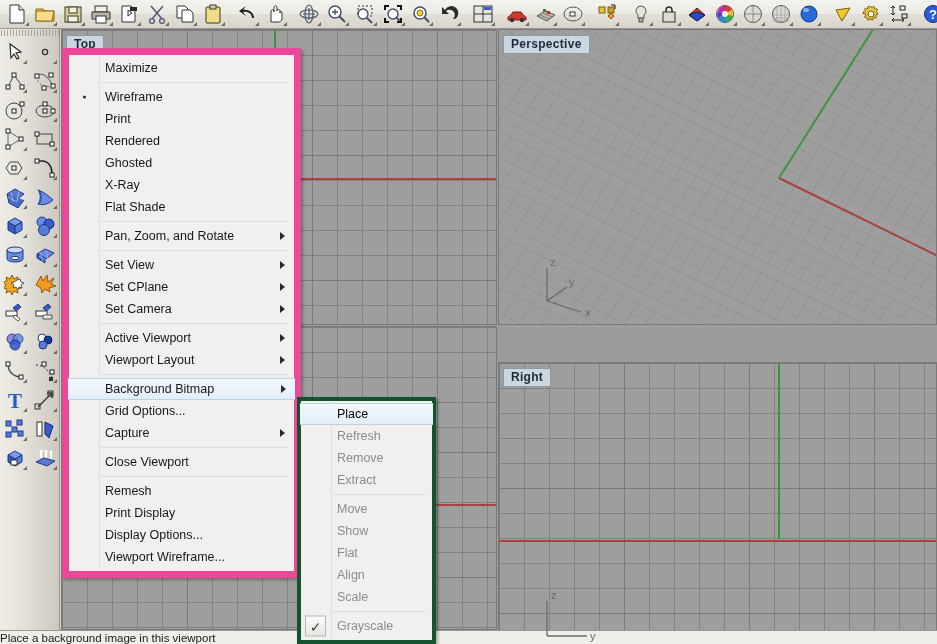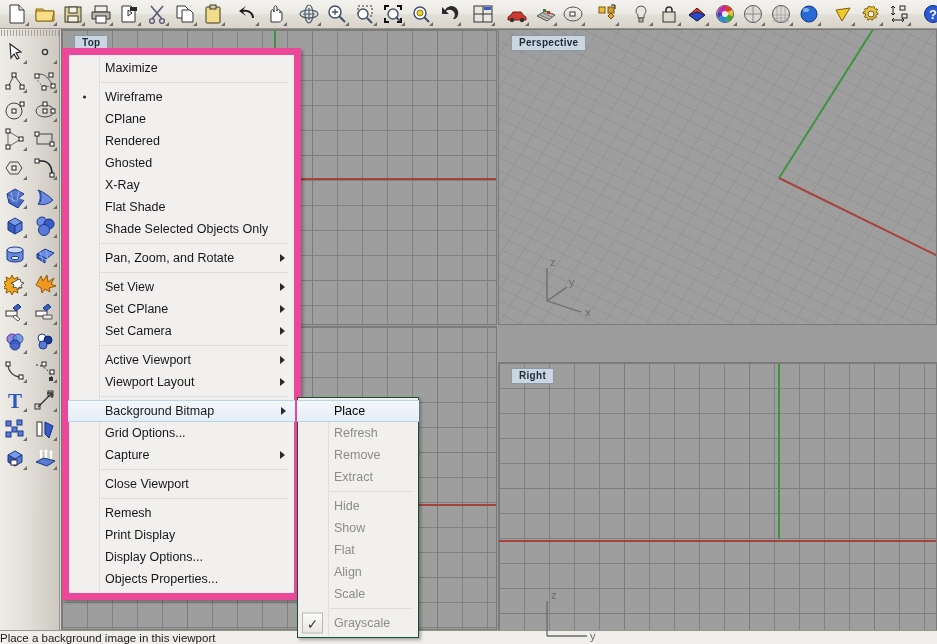--- a/index.html
+++ b/index.html
@@ -100,23 +100,23 @@
       repeating-linear-gradient(to right, rgba(125,125,125,0.85) 0 1px, transparent 1px 25px),
       repeating-linear-gradient(to bottom, rgba(125,125,125,0.85) 0 1px, transparent 1px 25px),
       repeating-linear-gradient(to right, rgba(110,110,110,0.9) 0 1px, transparent 1px 125px),
       repeating-linear-gradient(to bottom, rgba(110,110,110,0.9) 0 1px, transparent 1px 125px);
   }
   .axis-x { position: absolute; height: 2px; background: #a8423c; left: 0; right: 0; }
   .axis-y { position: absolute; width: 2px; background: #3f9440; top: 0; bottom: 0; }
 
   
   .vp-label {
-    position: absolute; left: 12px; top: 5px;
+    position: absolute; left: 4px; top: 5px;
     padding: 1px 7px 2px 7px;
-    font-size: 10px; font-weight: bold;
+    font-size: 12px; font-weight: bold;
     color: #1c2c3c;
     background: #ccd6e0;
     border: 1px solid #8a99a8;
     letter-spacing: 0.3px;
     z-index: 6;
     cursor: default;
   }
   .axis-icon {
     position: absolute;
     z-index: 5;
@@ -201,23 +201,23 @@
     line-height: 1;
   }
   .msep {
     height: 1px;
     margin: 3px 6px 3px 32px;
     background: #dedcd8;
   }
 
   #sub-menu {
     position: absolute; left: 297px; top: 397px;
-    width: 122px;
+    width: 139px;
     background: #f1f0ee;
-    border: 1px solid #14532d;
+    border: 4px solid #14532d;
     box-shadow: 2px 2px 3px rgba(0,0,0,0.30);
     padding: 2px 0 3px 0;
     z-index: 60;
   }
   #sub-menu .gutter {
     position: absolute; left: 1px; top: 1px; bottom: 1px;
     width: 30px;
     background: #f1f0ee;
     border-right: 1px solid #e0dedb;
   }
@@ -946,36 +946,33 @@
     <div id="ctx-menu-items" style="position:relative;z-index:2">
         <div class="mi">
           <span>Maximize</span>
         </div>
         <div class="msep"></div>
         <div class="mi">
           <span class="bullet"></span>
           <span>Wireframe</span>
         </div>
         <div class="mi">
-          <span>CPlane</span>
+          <span>Print</span>
         </div>
         <div class="mi">
           <span>Rendered</span>
         </div>
         <div class="mi">
           <span>Ghosted</span>
         </div>
         <div class="mi">
           <span>X-Ray</span>
         </div>
         <div class="mi">
           <span>Flat Shade</span>
-        </div>
-        <div class="mi">
-          <span>Shade Selected Objects Only</span>
         </div>
         <div class="msep"></div>
         <div class="mi">
           <span>Pan, Zoom, and Rotate</span>
           <span class="arrow"></span>
         </div>
         <div class="msep"></div>
         <div class="mi">
           <span>Set View</span>
           <span class="arrow"></span>
@@ -1017,21 +1014,21 @@
         <div class="mi">
           <span>Remesh</span>
         </div>
         <div class="mi">
           <span>Print Display</span>
         </div>
         <div class="mi">
           <span>Display Options...</span>
         </div>
         <div class="mi">
-          <span>Objects Properties...</span>
+          <span>Viewport Wireframe...</span>
         </div>
       </div>
   </div>
 
   <div id="sub-menu">
     <div class="gutter"></div>
     <div id="sub-menu-items" style="position:relative;z-index:2">
         <div class="mi hl">
           <span>Place</span>
         </div>
@@ -1039,21 +1036,21 @@
           <span>Refresh</span>
         </div>
         <div class="mi disabled">
           <span>Remove</span>
         </div>
         <div class="mi disabled">
           <span>Extract</span>
         </div>
         <div class="msep"></div>
         <div class="mi disabled">
-          <span>Hide</span>
+          <span>Move</span>
         </div>
         <div class="mi disabled">
           <span>Show</span>
         </div>
         <div class="mi disabled">
           <span>Flat</span>
         </div>
         <div class="mi disabled">
           <span>Align</span>
         </div>

